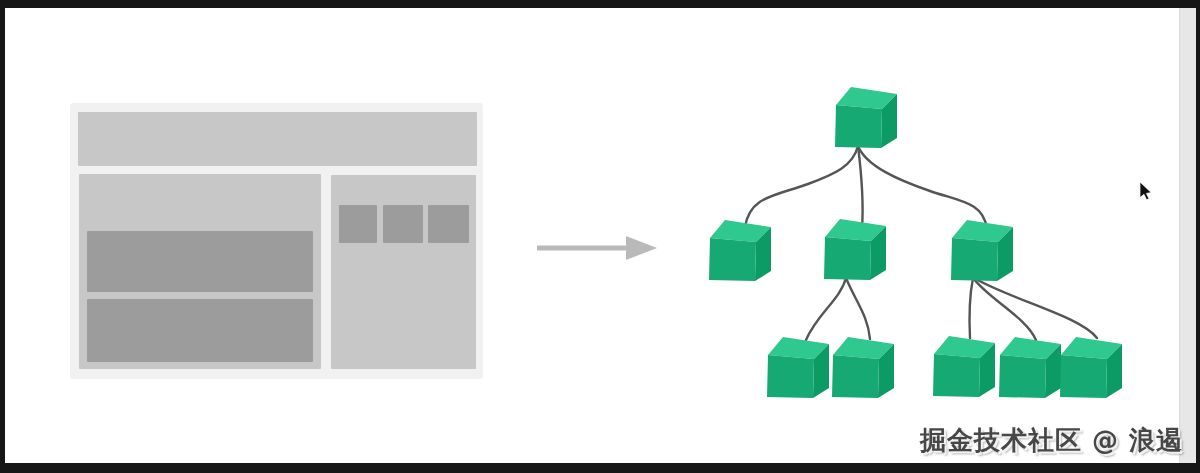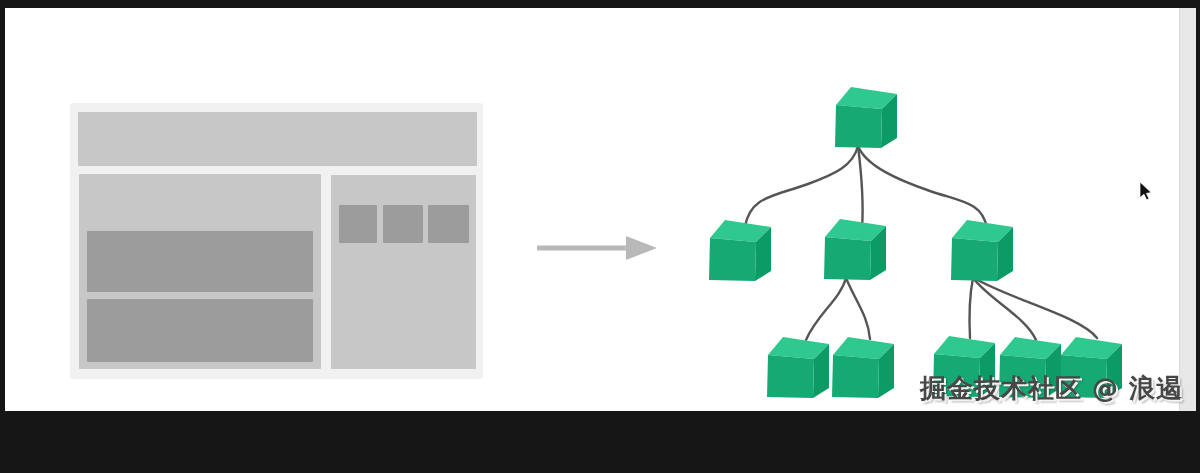--- a/index.html
+++ b/index.html
@@ -17,21 +17,21 @@
     --c-watermark:#474747;
   }
   *{box-sizing:border-box;}
   html,body{margin:0;padding:0;}
   body{
     width:1200px;height:473px;position:relative;overflow:hidden;
     background:var(--c-frame);
     font-family:"DejaVu Sans","Liberation Sans",sans-serif;
   }
   .canvas{
-    position:absolute;left:5px;top:8px;width:1191px;height:403px;
+    position:absolute;left:5px;top:8px;width:1191px;height:455px;
     background:var(--c-canvas);
   }
   .wireframe{
     position:absolute;background:var(--c-wire-bg);border-radius:3px;
   }
   .wf-block{position:absolute;border-radius:1px;}
   .wf-panel{background:var(--c-wire-panel);}
   .wf-dark{background:var(--c-wire-block);}
   .arrow-svg{position:absolute;left:525px;top:224px;}
   .arrow-shaft{stroke:var(--c-arrow);stroke-width:5;}

